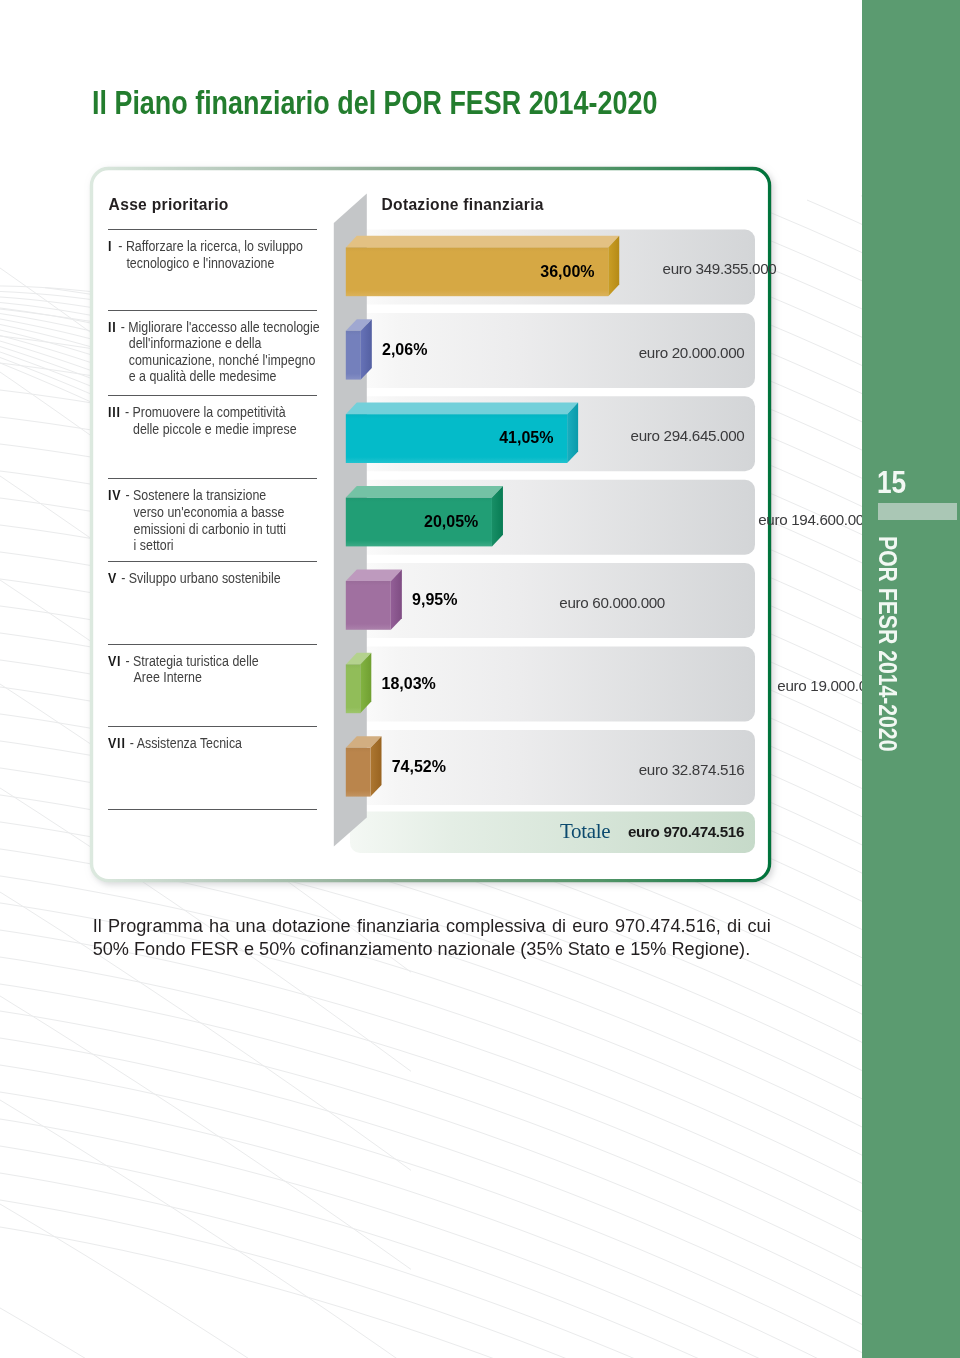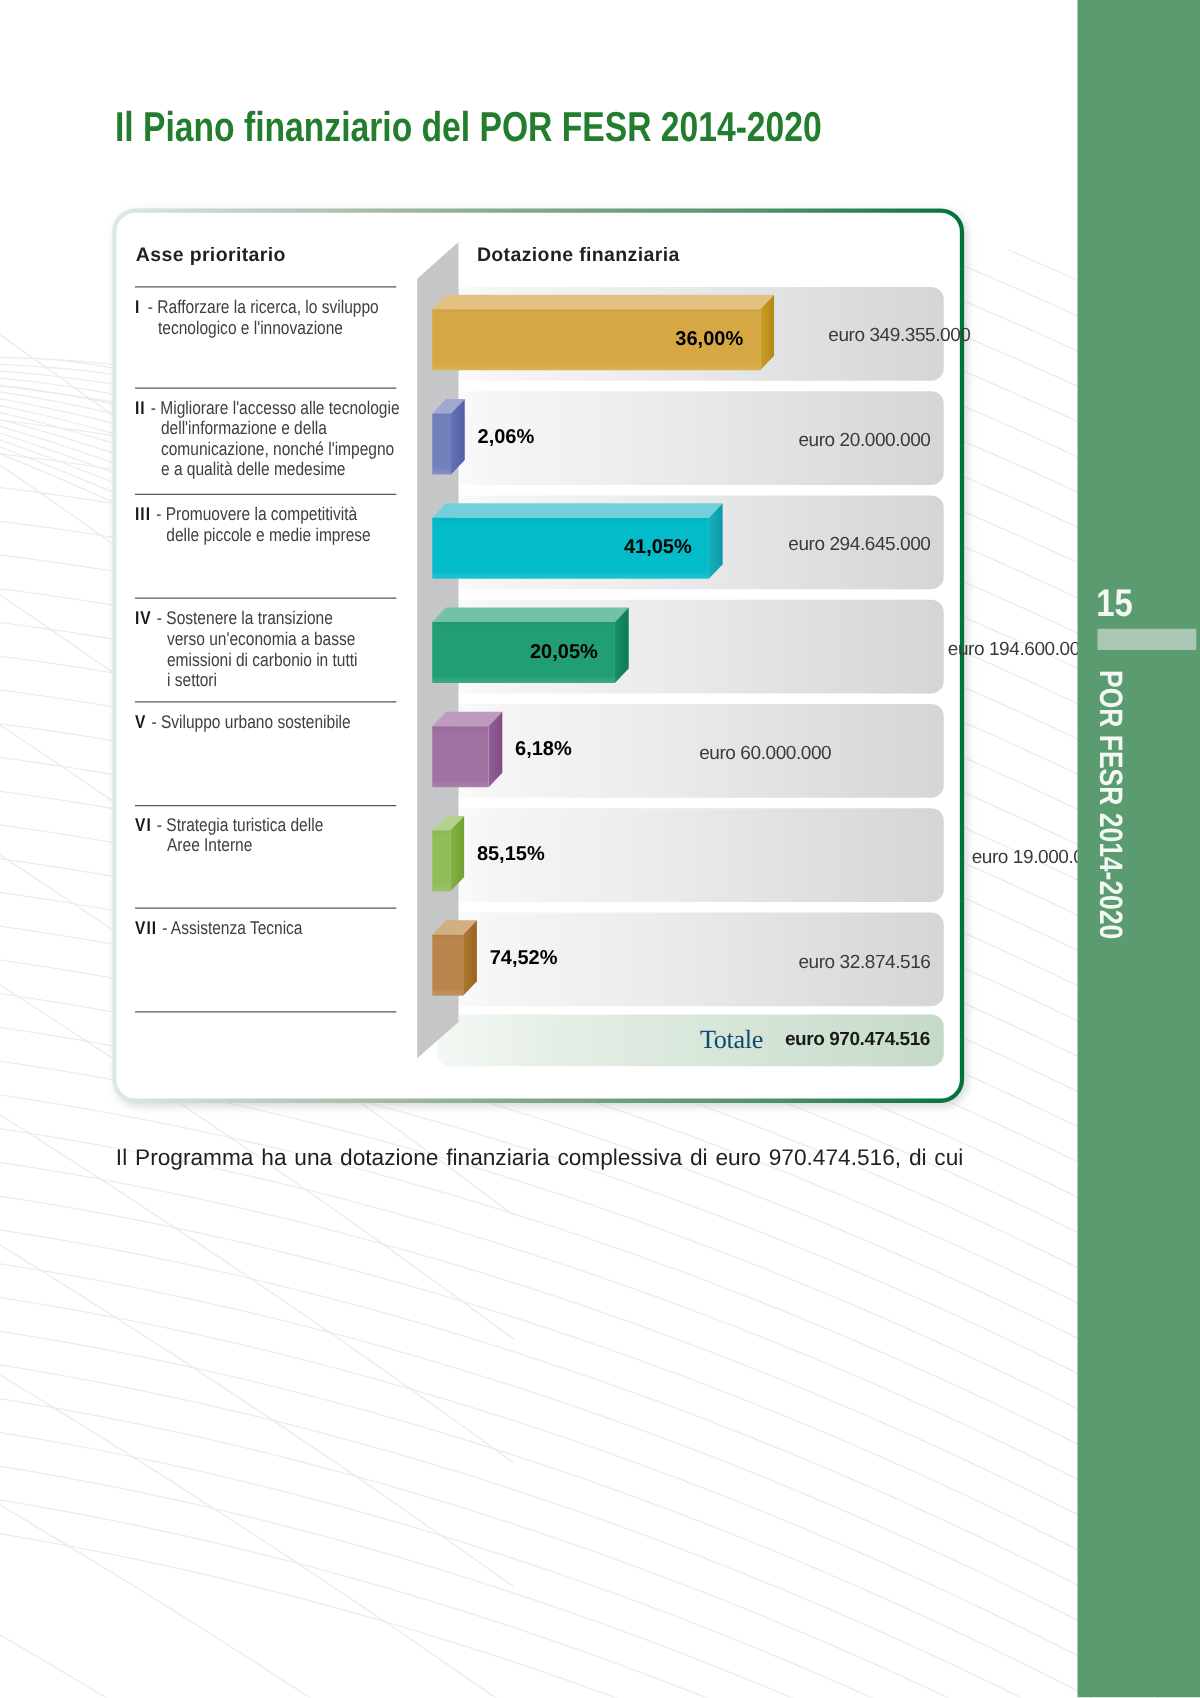--- a/index.html
+++ b/index.html
@@ -338,36 +338,37 @@
       <div class="ax" style="left: 108.4px; top: 735.1px;">
         <div class="tx" style="padding-left: 25.7688px;">- Assistenza Tecnica</div>
         <b style="position: absolute; left: 0px; top: 0px; line-height: 16.65px; letter-spacing: 1px;">VII</b>
       </div>
     </div>
   <div id="labels">
       <div class="pct" style="top: 263.5px; left: 0px; width: 594.54px; text-align: right;">36,00%</div>
       <div class="pct" style="top: 342px; left: 382.017px;">2,06%</div>
       <div class="pct" style="top: 430.3px; left: 0px; width: 553.424px; text-align: right;">41,05%</div>
       <div class="pct" style="top: 513.7px; left: 0px; width: 478.264px; text-align: right;">20,05%</div>
-      <div class="pct" style="top: 592.2px; left: 412.052px;">6,18%</div>
-      <div class="pct" style="top: 675.6px; left: 381.5px;">85,15%</div>
+      <div class="pct" style="top: 592.2px; left: 412.052px;">9,95%</div>
+      <div class="pct" style="top: 675.6px; left: 381.5px;">18,03%</div>
       <div class="pct" style="top: 759px; left: 391.713px;">74,52%</div>
       <div class="amt" style="top: 261.3px; left: 0px; width: 744.4px; padding-left: 32px;">euro 349.355.000</div>
       <div class="amt" style="top: 344.7px; left: 0px; width: 744.4px;">euro 20.000.000</div>
       <div class="amt" style="top: 428.1px; left: 0px; width: 744.4px;">euro 294.645.000</div>
       <div class="amt" style="top: 511.5px; left: 0px; width: 872px;">euro 194.600.000</div>
       <div class="amt" style="top: 594.9px; left: 0px; width: 665px;">euro 60.000.000</div>
       <div class="amt" style="top: 678.3px; left: 0px; width: 883px;">euro 19.000.000</div>
       <div class="amt" style="top: 761.7px; left: 0px; width: 744.4px;">euro 32.874.516</div>
       <div class="tot-lab" style="top: 824.25px; left: 560px;">Totale</div>
       <div class="tot-val" style="top: 824.25px; left: 0px; width: 744px;">euro 970.474.516</div>
     </div>
 
   <div class="foot">
     <span class="just">Il Programma ha una dotazione finanziaria complessiva di euro 970.474.516, di cui</span>
+    <span>50% Fondo FESR e 50% cofinanziamento nazionale (35% Stato e 15% Regione).</span>
   </div>
 
   <div class="side-band"></div>
   <div class="pg-num">15</div>
   <div class="side-rule"></div>
   <div class="side-title-wrap">
     <div class="side-title" style="transform:rotate(90deg) scaleX(.818)">POR FESR 2014-2020</div>
   </div>
 
 </div>

